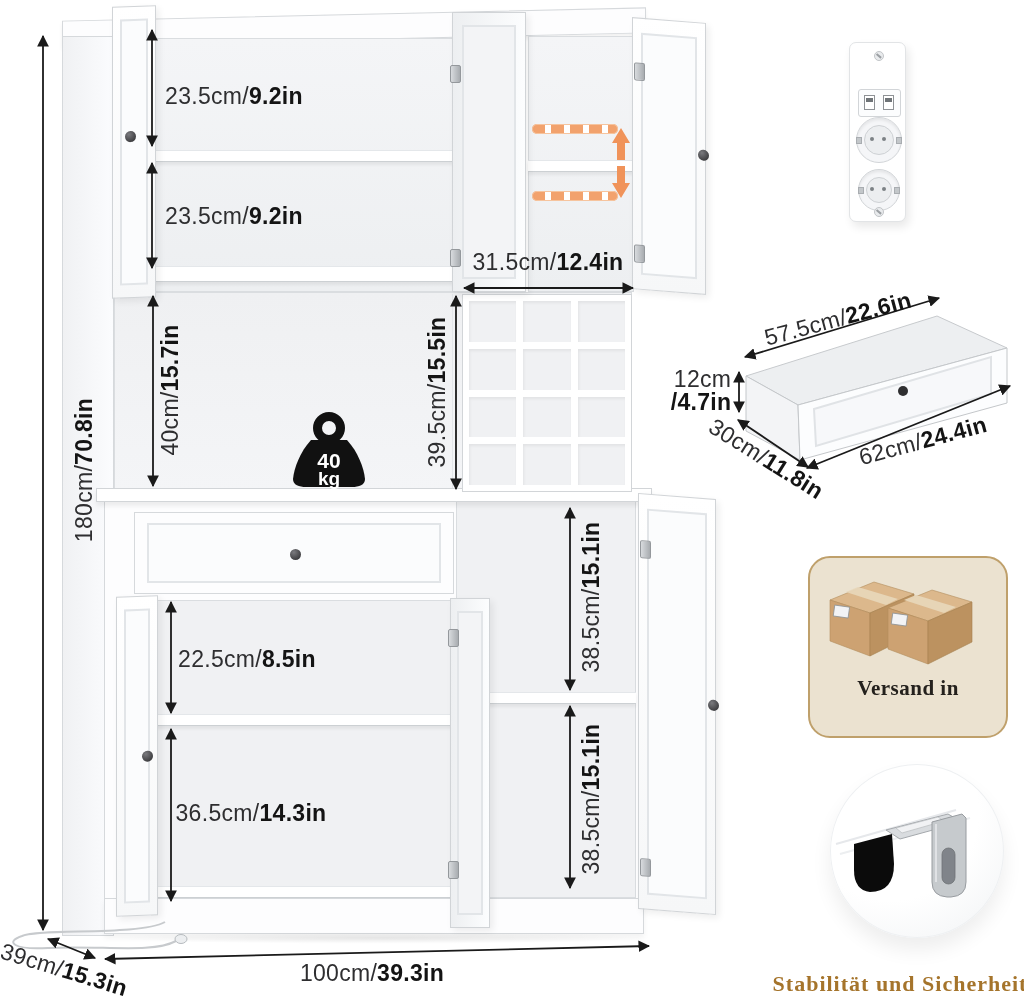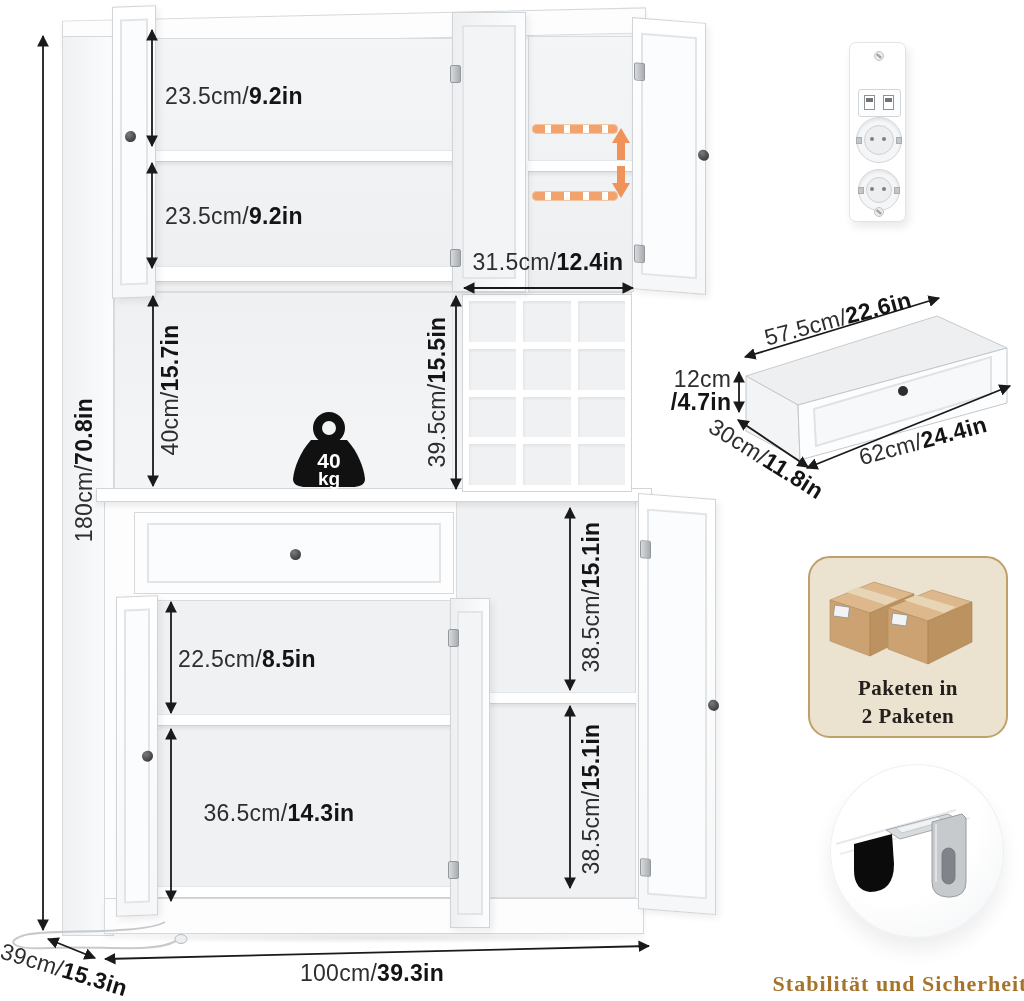--- a/index.html
+++ b/index.html
@@ -184,22 +184,21 @@
         <rect x="24" y="40" width="15" height="11" fill="#f2f3f5" stroke="#8d9296" stroke-width="0.8" transform="rotate(8 31 45)"></rect>
       </g>
       <g>
         <polygon points="78,42 122,24 162,36 118,55" fill="#dcb88c" stroke="#b28d5c" stroke-width="0.6"></polygon>
         <polygon points="78,42 118,55 118,98 78,83" fill="#cda272" stroke="#b28d5c" stroke-width="0.6"></polygon>
         <polygon points="118,55 162,36 162,76 118,98" fill="#bc9260" stroke="#a57f4e" stroke-width="0.6"></polygon>
         <polygon points="94,34 106,29 146,41 134,47" fill="#e7d6b8" opacity="0.95"></polygon>
         <rect x="82" y="48" width="15" height="11" fill="#f2f3f5" stroke="#8d9296" stroke-width="0.8" transform="rotate(8 89 53)"></rect>
       </g>
     </svg>
-    <div class="badge-text" style="top:118px;">Paketen in</div>
-    <div class="badge-text" style="top:146px;">2 Paketen</div>
+    <div class="badge-text" style="top:118px;">Versand in</div>
   </div>
 
   <div class="figure-circle" style="left:830px;top:764px;">
     <svg width="174" height="174" viewBox="0 0 174 174">
       <line x1="6" y1="80" x2="126" y2="46" stroke="#e6e8eb" stroke-width="2"></line>
       <line x1="10" y1="90" x2="140" y2="54" stroke="#eceef0" stroke-width="2"></line>
       <path d="M24,80 L62,70 L64,100 Q64,128 40,128 Q24,126 24,106 Z" fill="#0b0b0b"></path>
       <polygon points="56,66 118,50 132,58 70,75" fill="#d9dcdf" stroke="#a4a8ac" stroke-width="1"></polygon>
       <polygon points="66,64 108,53 114,57 72,69" fill="#f1f2f4" stroke="#b7bbbf" stroke-width="0.7"></polygon>
       <path d="M102,58 L132,50 L136,54 L136,118 Q136,132 121,133 L117,133 Q102,132 102,118 Z" fill="#c6cacd" stroke="#989ca0" stroke-width="1"></path>
@@ -274,21 +273,21 @@
   </div>
   <div class="dim v" style="left:591px;top:597px;">
     <span class="cm">38.5cm/</span><span class="in">15.1in</span>
   </div>
   <div class="dim v" style="left:591px;top:799px;">
     <span class="cm">38.5cm/</span><span class="in">15.1in</span>
   </div>
   <div class="dim" style="left:247px;top:659px;">
     <span class="cm">22.5cm/</span><span class="in">8.5in</span>
   </div>
-  <div class="dim" style="left:251px;top:813px;margin-left:28px;">
+  <div class="dim" style="left:251px;top:813px;">
     <span class="cm">36.5cm/</span><span class="in">14.3in</span>
   </div>
   <div class="dim rP17" style="left:64px;top:970px;">
     <span class="cm">39cm/</span><span class="in">15.3in</span>
   </div>
   <div class="dim" style="left:372px;top:973px;">
     <span class="cm">100cm/</span><span class="in">39.3in</span>
   </div>
   <div class="dim rN15" style="left:838px;top:319px;">
     <span class="cm">57.5cm/</span><span class="in">22.6in</span>

